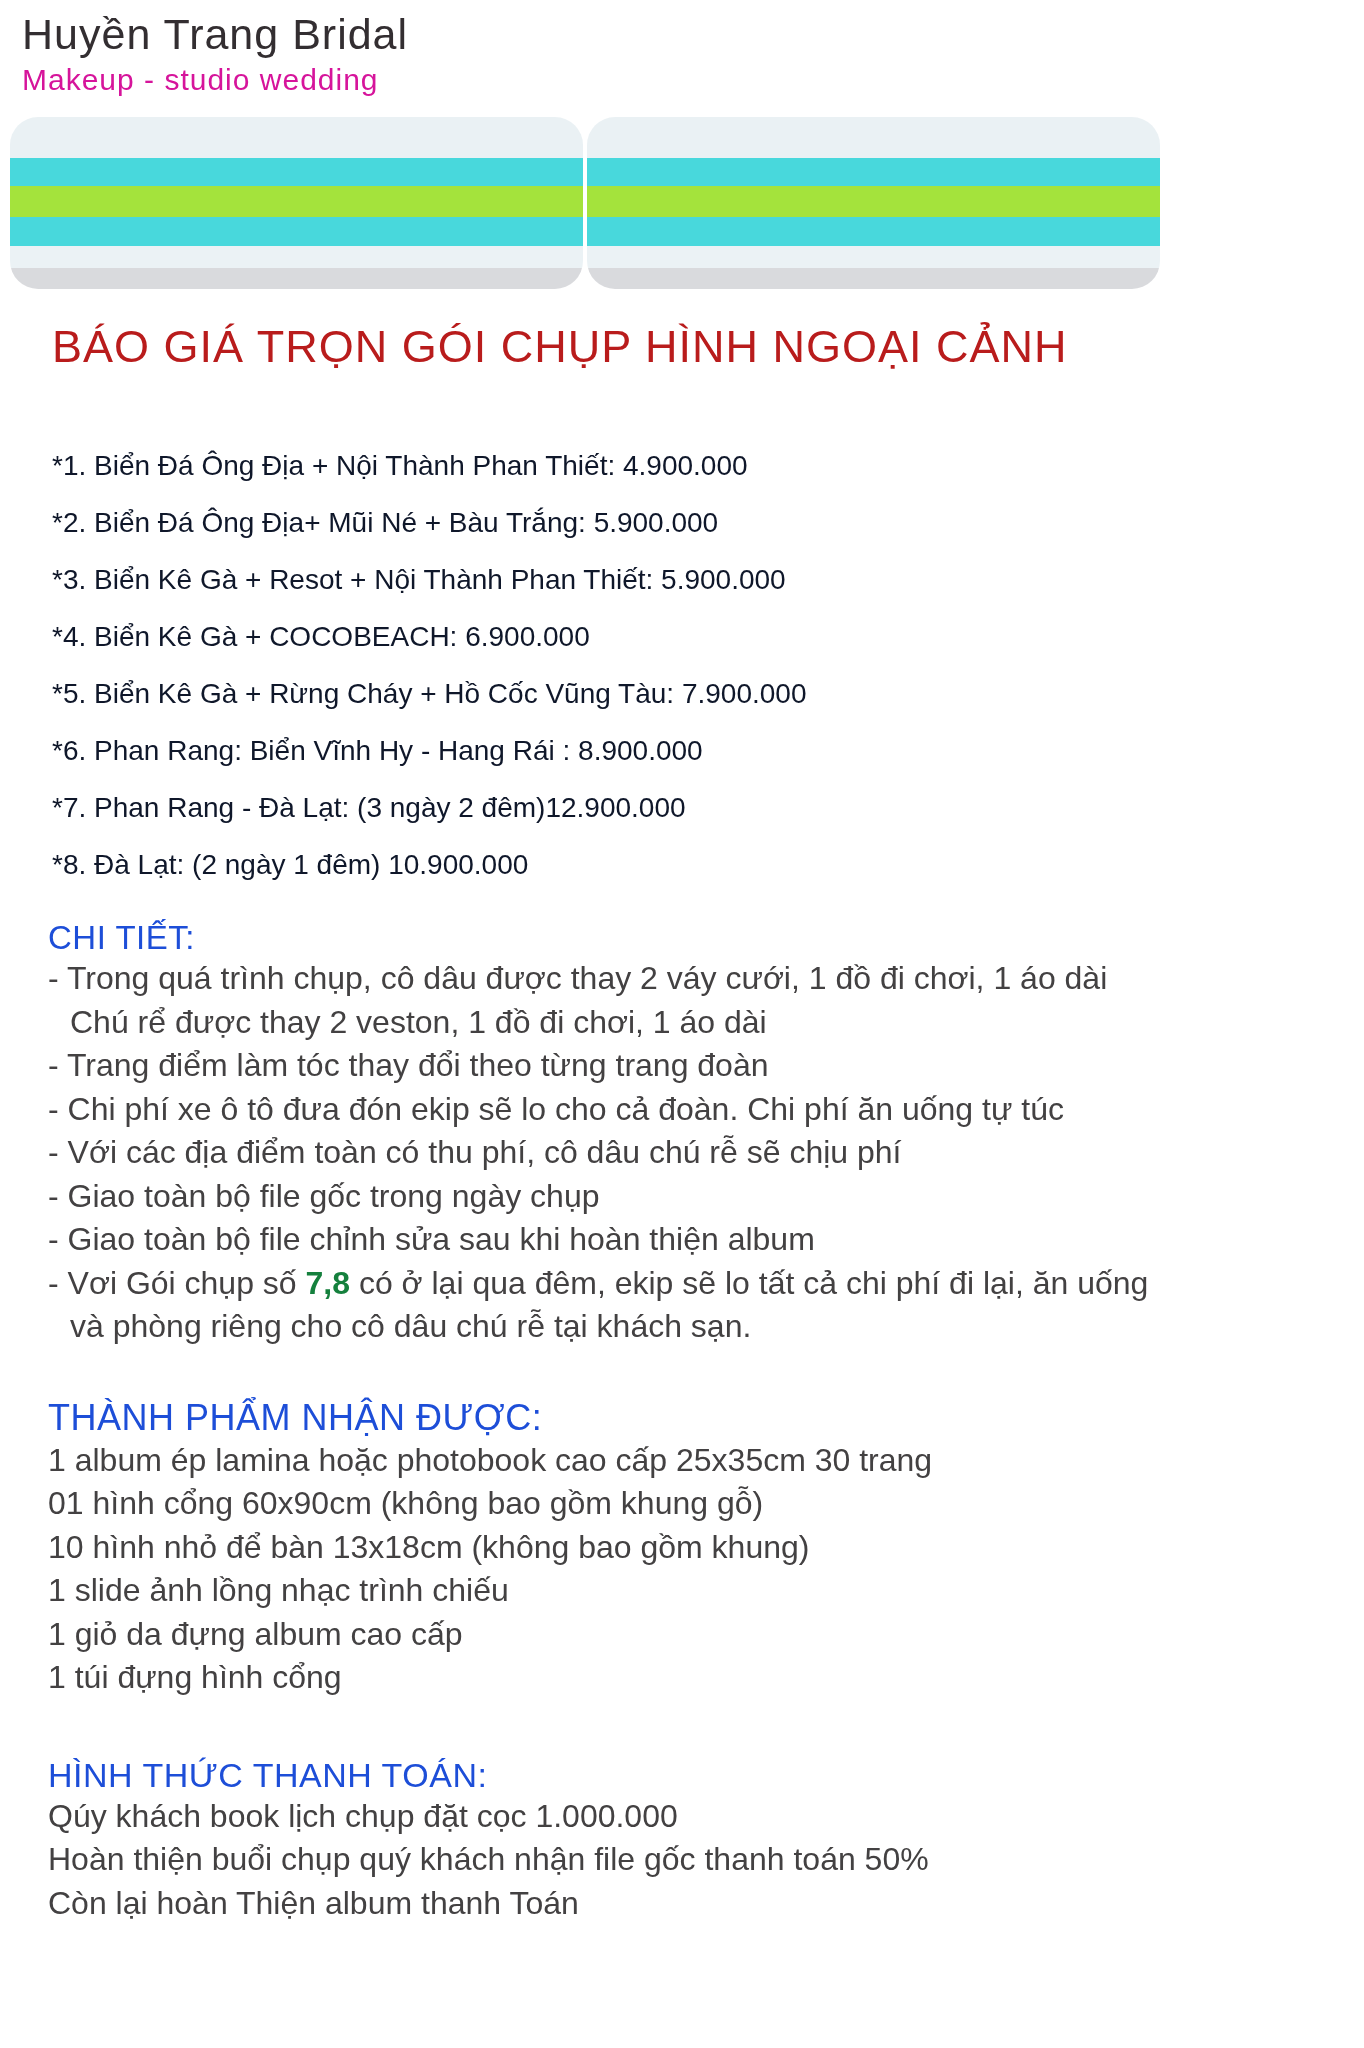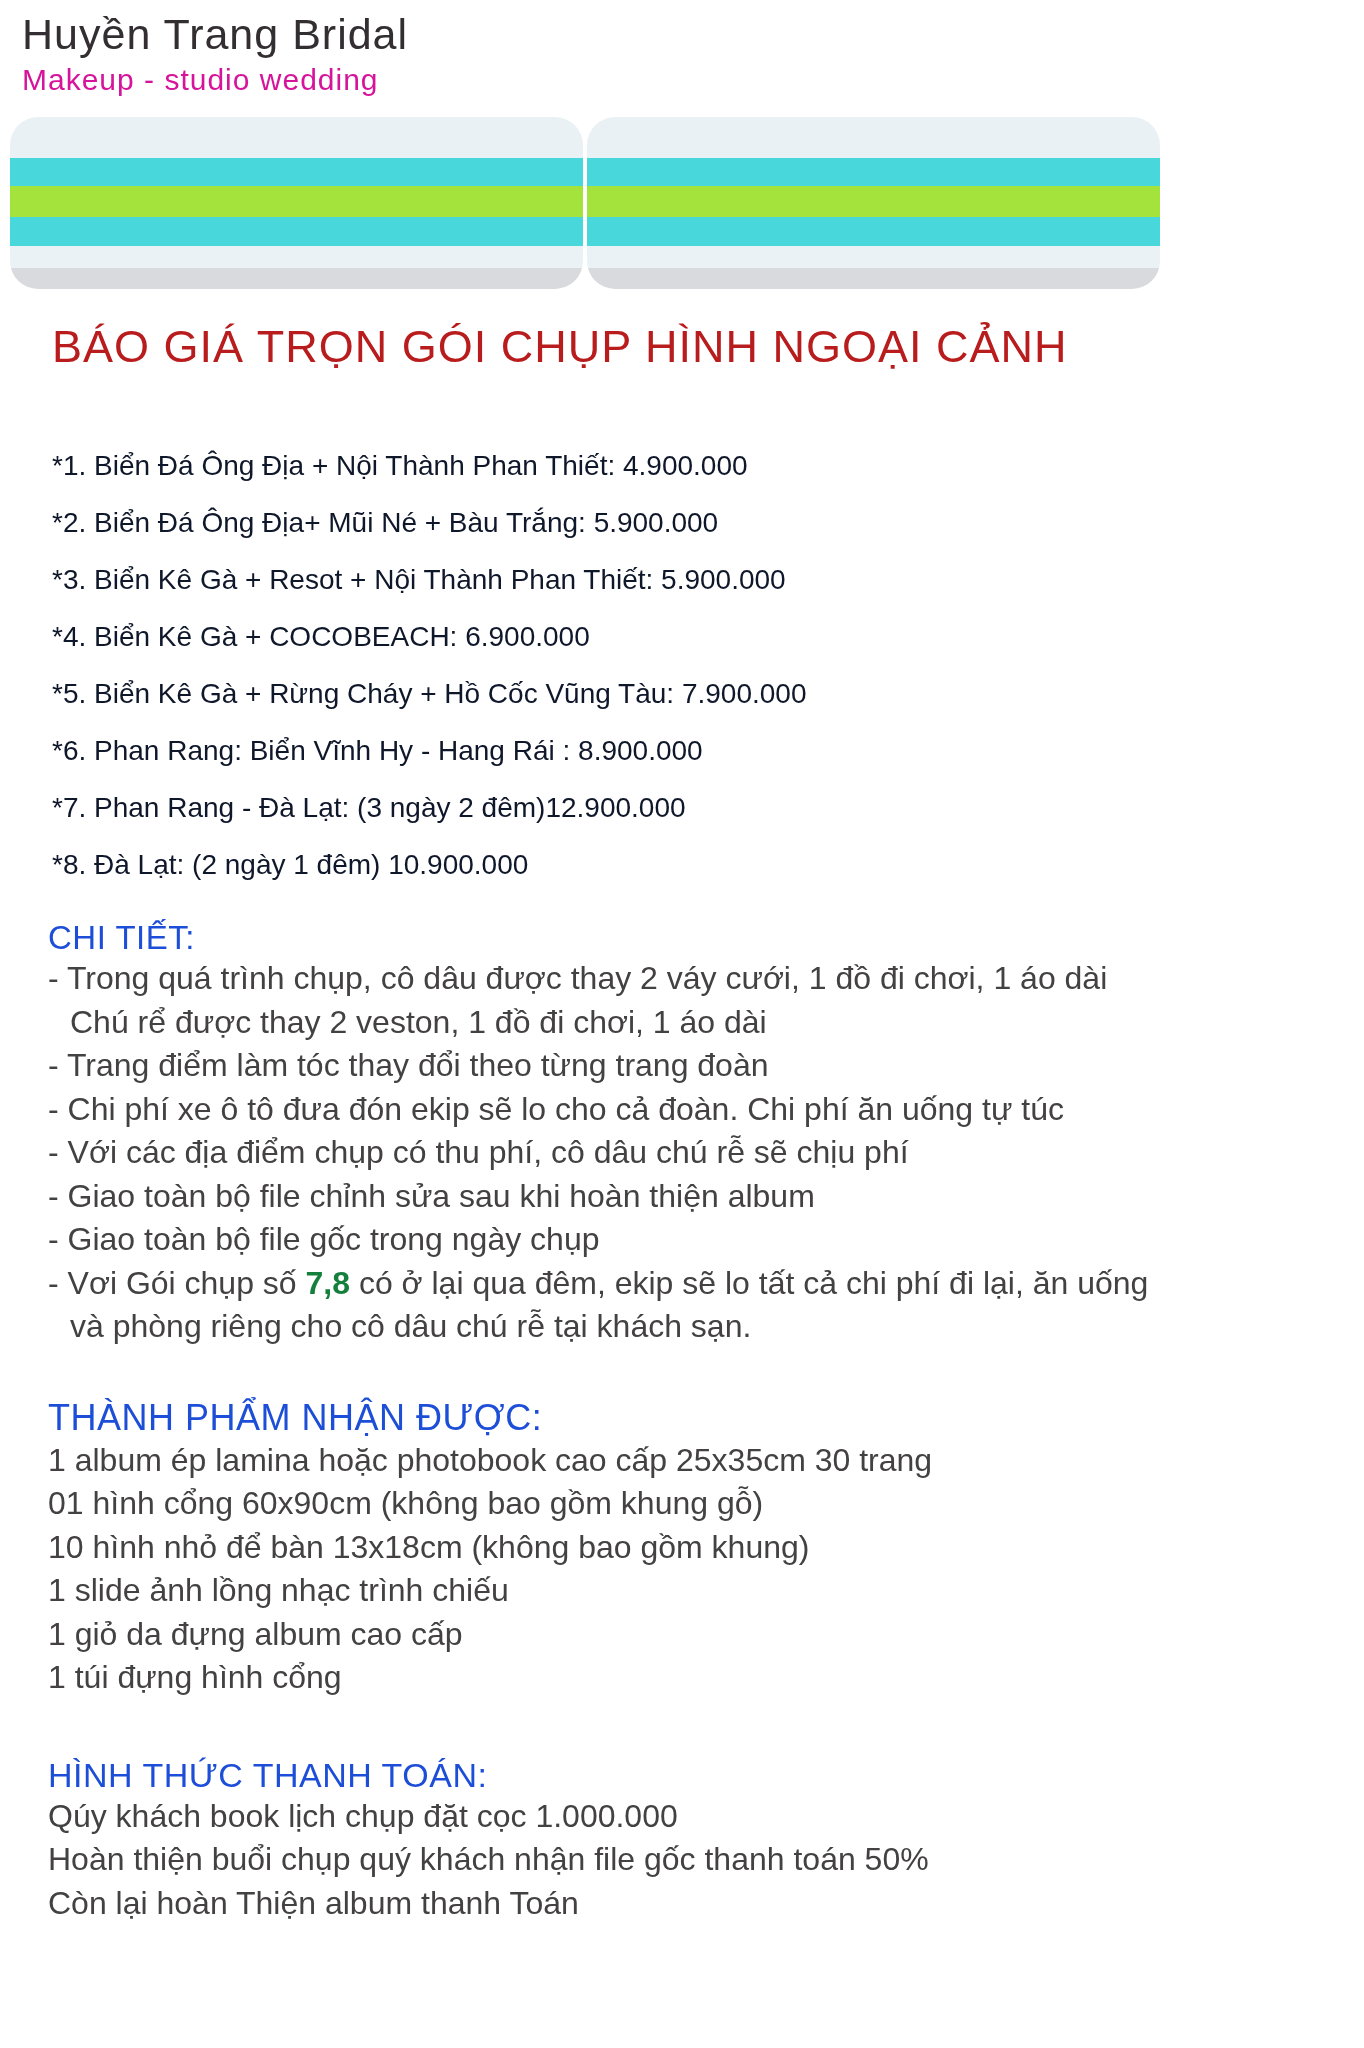--- a/index.html
+++ b/index.html
@@ -143,23 +143,23 @@
     <div class="package-item">*7. Phan Rang - Đà Lạt: (3 ngày 2 đêm)12.900.000</div>
     <div class="package-item">*8. Đà Lạt: (2 ngày 1 đêm) 10.900.000</div>
   </div>
 
   <div class="details">
     <div class="section-heading">CHI TIẾT:</div>
     <div class="detail-line">- Trong quá trình chụp, cô dâu được thay 2 váy cưới, 1 đồ đi chơi, 1 áo dài</div>
     <div class="detail-line indent">Chú rể được thay 2 veston, 1 đồ đi chơi, 1 áo dài</div>
     <div class="detail-line">- Trang điểm làm tóc thay đổi theo từng trang đoàn</div>
     <div class="detail-line">- Chi phí xe ô tô đưa đón ekip sẽ lo cho cả đoàn. Chi phí ăn uống tự túc</div>
-    <div class="detail-line">- Với các địa điểm chụp có thu phí, cô dâu chú rễ sẽ chịu phí</div>
+    <div class="detail-line">- Với các địa điểm toàn có thu phí, cô dâu chú rễ sẽ chịu phí</div>
+    <div class="detail-line">- Giao toàn bộ file gốc trong ngày chụp</div>
     <div class="detail-line">- Giao toàn bộ file chỉnh sửa sau khi hoàn thiện album</div>
-    <div class="detail-line">- Giao toàn bộ file gốc trong ngày chụp</div>
     <div class="detail-line"><span>- Vơi Gói chụp số </span><span class="pink-inline">7,8</span><span> có ở lại qua đêm, ekip sẽ lo tất cả chi phí đi lại, ăn uống</span></div>
     <div class="detail-line indent">và phòng riêng cho cô dâu chú rễ tại khách sạn.</div>
   </div>
 
   <div class="deliverables">
     <div class="section-heading">THÀNH PHẨM NHẬN ĐƯỢC:</div>
     <div class="deliverable-item">1 album ép lamina hoặc photobook cao cấp 25x35cm 30 trang</div>
     <div class="deliverable-item">01 hình cổng 60x90cm (không bao gồm khung gỗ)</div>
     <div class="deliverable-item">10 hình nhỏ để bàn 13x18cm (không bao gồm khung)</div>
     <div class="deliverable-item">1 slide ảnh lồng nhạc trình chiếu</div>

